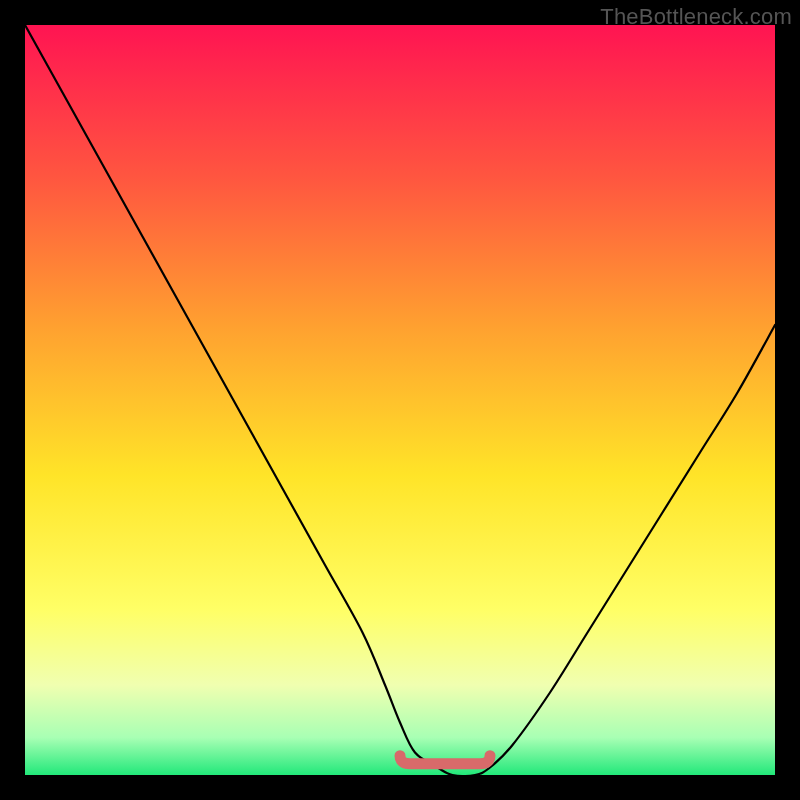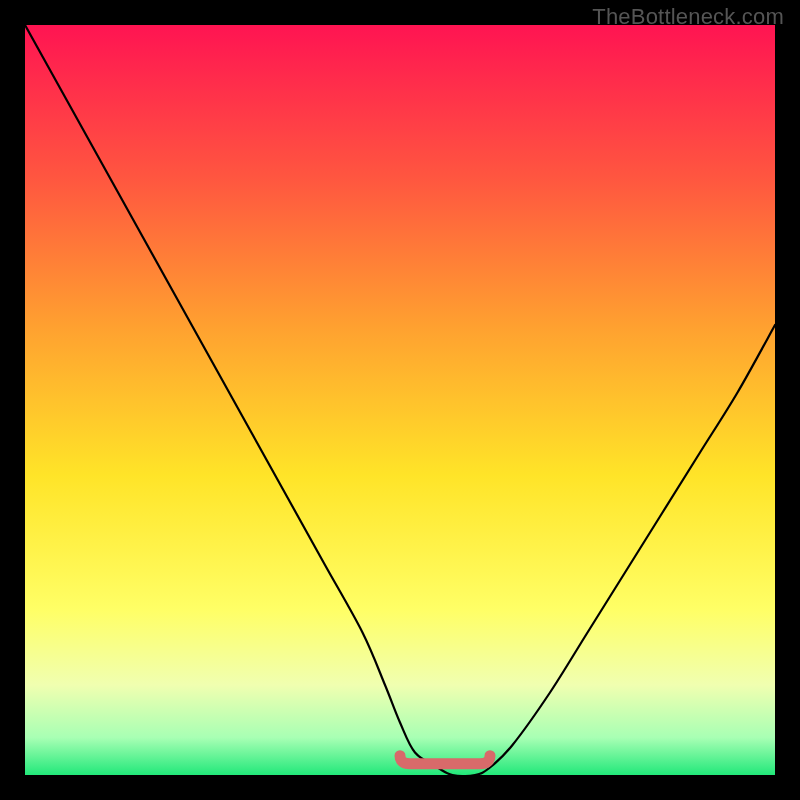--- a/index.html
+++ b/index.html
@@ -20,21 +20,21 @@
   .plot {
     position: absolute;
     left: 25px;
     top: 25px;
     width: 750px;
     height: 750px;
   }
   .watermark {
     position: absolute;
     top: 4px;
-    right: 16px;
+    right: 8px;
     color: #555;
     font-size: 22px;
     font-weight: 500;
     letter-spacing: 0.2px;
     user-select: none;
   }
 </style>
 </head>
 <body>
 <div class="stage">

